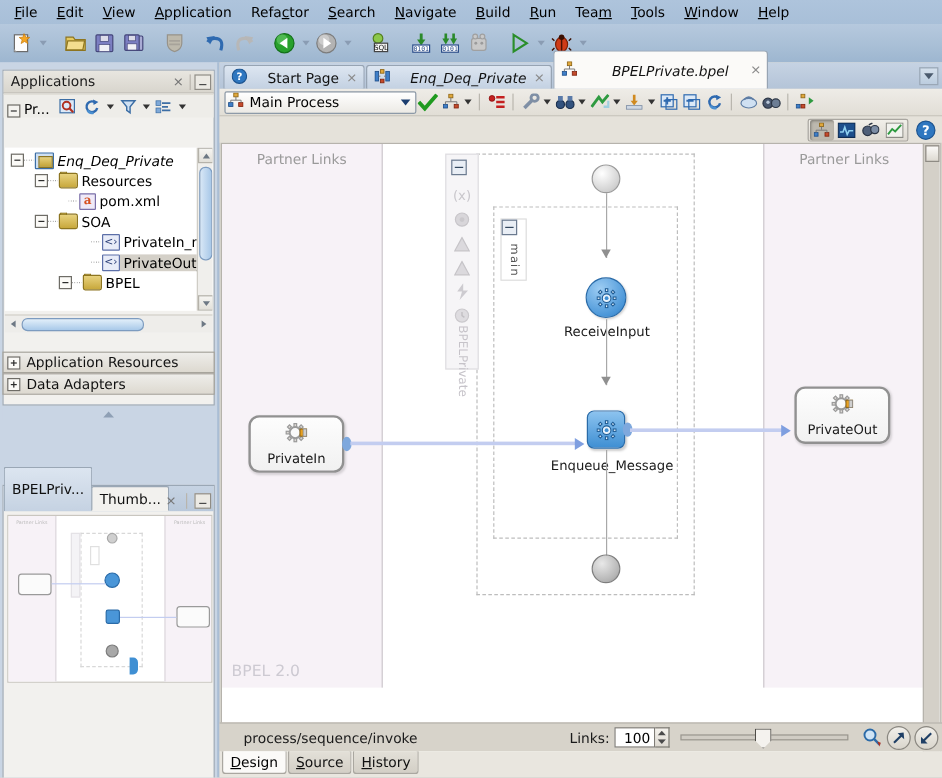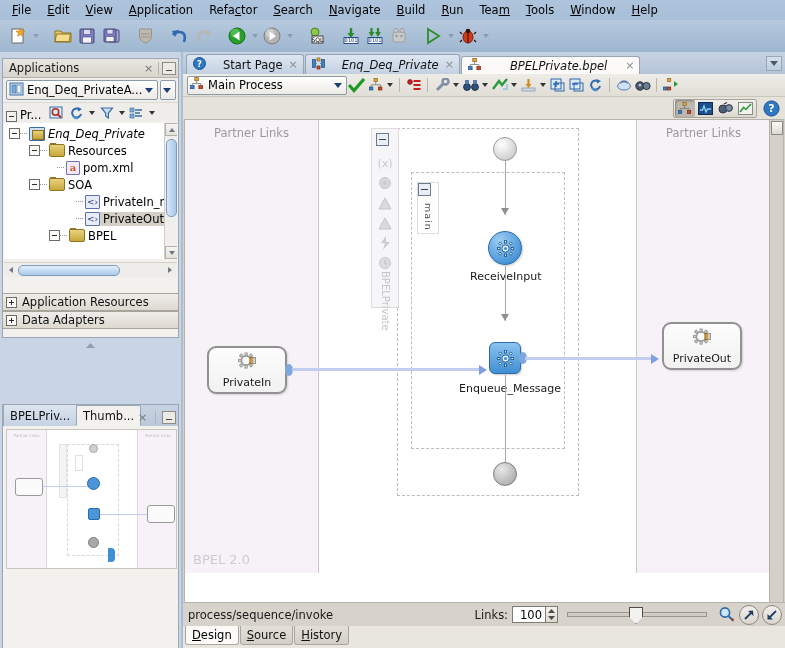--- a/index.html
+++ b/index.html
@@ -198,21 +198,21 @@
   .coll-label { font-size:11.5px; color:#111; padding-left:5px; }
 
   
   #thumb-panel {
     position:absolute; left:2px; top:352px; width:177px; height:290px;
     background:#f2f1ee; border:1px solid #9aa7b5;
   }
   #thumb-tabs { height:21px; display:flex; align-items:flex-end;
     background: linear-gradient(to bottom,#c6d3e3,#b9c8da); position:relative; }
   .tpt {
-    height:22px; padding:0 6px; display:flex; align-items:center;
+    height:37px; padding:0 6px; display:flex; align-items:center;
     font-size:11.5px; color:#111; border:1px solid #9aa7b5; border-bottom:none;
     background: linear-gradient(to bottom,#dce5f0,#c5d2e2);
     margin-right:-1px; border-radius:2px 2px 0 0;
   }
   .tpt.active { background:#f2f1ee; height:21px; border-bottom:1px solid #f2f1ee; }
   #thumb-right { position:absolute; right:2px; bottom:2px; display:flex; align-items:center; gap:3px; }
   #thumb-canvas {
     position:absolute; left:3px; top:24px; width:171px; height:140px;
     background:#fff; border:1px solid #c9c6bf; overflow:hidden;
   }
@@ -231,21 +231,21 @@
     position:absolute; left:0; top:0; width:602px; height:22px;
     background: linear-gradient(to bottom,#c6d3e3,#b4c4d8);
     display:flex; align-items:flex-end; padding-left:3px;
   }
   .etab {
     height:20px; padding:0 5px 0 6px; display:flex; align-items:center; gap:4px;
     font-size:11.5px; border:1px solid #97a4b3; border-bottom:none;
     background: linear-gradient(to bottom,#dde6f1,#c3d1e2);
     border-radius:3px 3px 0 0; margin-right:1px; color:#111;
   }
-  .etab.active { background:#fbfaf8; height:18px;gap:16px; }
+  .etab.active { background:#fbfaf8; height:32px;gap:16px; }
   .etab .etx { white-space:nowrap;margin-left:13px; }
   .etab .etx.ital { font-style: italic; }
   .etab .ex { color:#8b8b8b; font-size:11px; margin-left:2px; }
   #ed-tabs-arrow { position:absolute; right:3px; bottom:3px; width:16px;height:15px;
     background:linear-gradient(to bottom,#d5e0ec,#bccddf); border:1px solid #9aa7b6;
     display:flex;align-items:center;justify-content:center; }
   #ed-tabs-arrow i { width:0;height:0;border-left:4px solid transparent;border-right:4px solid transparent;border-top:5px solid #4a5a6d; }
 
   #ed-toolbar {
     position:absolute; left:0; top:22px; width:602px; height:23px;
@@ -390,21 +390,21 @@
     background:#d4d0c8; border-left:1px solid #b6b3ac; }
   #cv-vthumb { position:absolute; left:1px; top:1px; width:12px; height:14px;
     background:linear-gradient(to bottom,#fbfaf8,#ddd9d1); border:1px solid #8e8b84; }
 
   
   #statusbar {
     position:absolute; left:0; bottom:22px; width:602px; height:24px;
     background:#d7d3ca; border-top:1px solid #b6b3ac;
     display:flex; align-items:center;
   }
-  #status-path { font-size:11.5px; color:#1a1a1a; padding-left:5px; flex:1; }
+  #status-path { font-size:11.5px; color:#1a1a1a; padding-left:20px; flex:1; }
   #zoom-label { font-size:11.5px; color:#1a1a1a; margin-right:4px; }
   #zoom-spin {
     width:34px; height:17px; background:#fff; border:1px solid #7f7c76;
     display:flex; align-items:center; justify-content:flex-end; padding-right:3px;
     font-size:11.5px;
   }
   #zoom-spin-btns {
     width:12px; height:17px; border:1px solid #7f7c76; border-left:none;
     background:linear-gradient(to bottom,#f4f2ed,#ddd9d1);
     display:flex; flex-direction:column;
@@ -600,36 +600,20 @@
   <div id="leftdock">
 
     <div id="apps-panel">
       <div class="panel-titlebar">
         <div class="panel-title">Applications</div>
         <div class="panel-x">×</div>
         <div class="panel-divider-v"></div>
         <div class="panel-min"></div>
       </div>
 
-      <div id="app-combo-row">
-        <div class="combo" id="app-combo">
-          <span>
-            <svg width="15" height="14" viewBox="0 0 15 14">
-              <rect x="1" y="1" width="13" height="12" fill="#cfe0f2" stroke="#3c6ea5"></rect>
-              <rect x="3" y="3" width="4" height="8" fill="#7fa9d8" stroke="#3c6ea5" stroke-width=".6"></rect>
-              <rect x="8" y="3" width="4" height="8" fill="#eef4fb" stroke="#3c6ea5" stroke-width=".6"></rect>
-            </svg>
-          </span>
-          <span class="label">Enq_Deq_PrivateA...</span>
-          <span class="combo-arrow"></span>
-        </div>
-        <div class="combo" id="app-combo2">
-          <span class="combo-arrow"></span>
-        </div>
-      </div>
 
       <div id="proj-toolbar">
         <div class="pt-min"></div>
         <div class="pt-label">Pr...</div>
         <div class="pt-btn">
           <svg width="15" height="14" viewBox="0 0 15 14">
             <rect x="1" y="1" width="12" height="11" fill="#dce9f7" stroke="#3c6ea5"></rect>
             <circle cx="6.5" cy="6" r="3.2" fill="none" stroke="#b03020" stroke-width="1.6"></circle>
             <path d="M9 8.5 L12 11.5" stroke="#b03020" stroke-width="1.8"></path>
           </svg>

